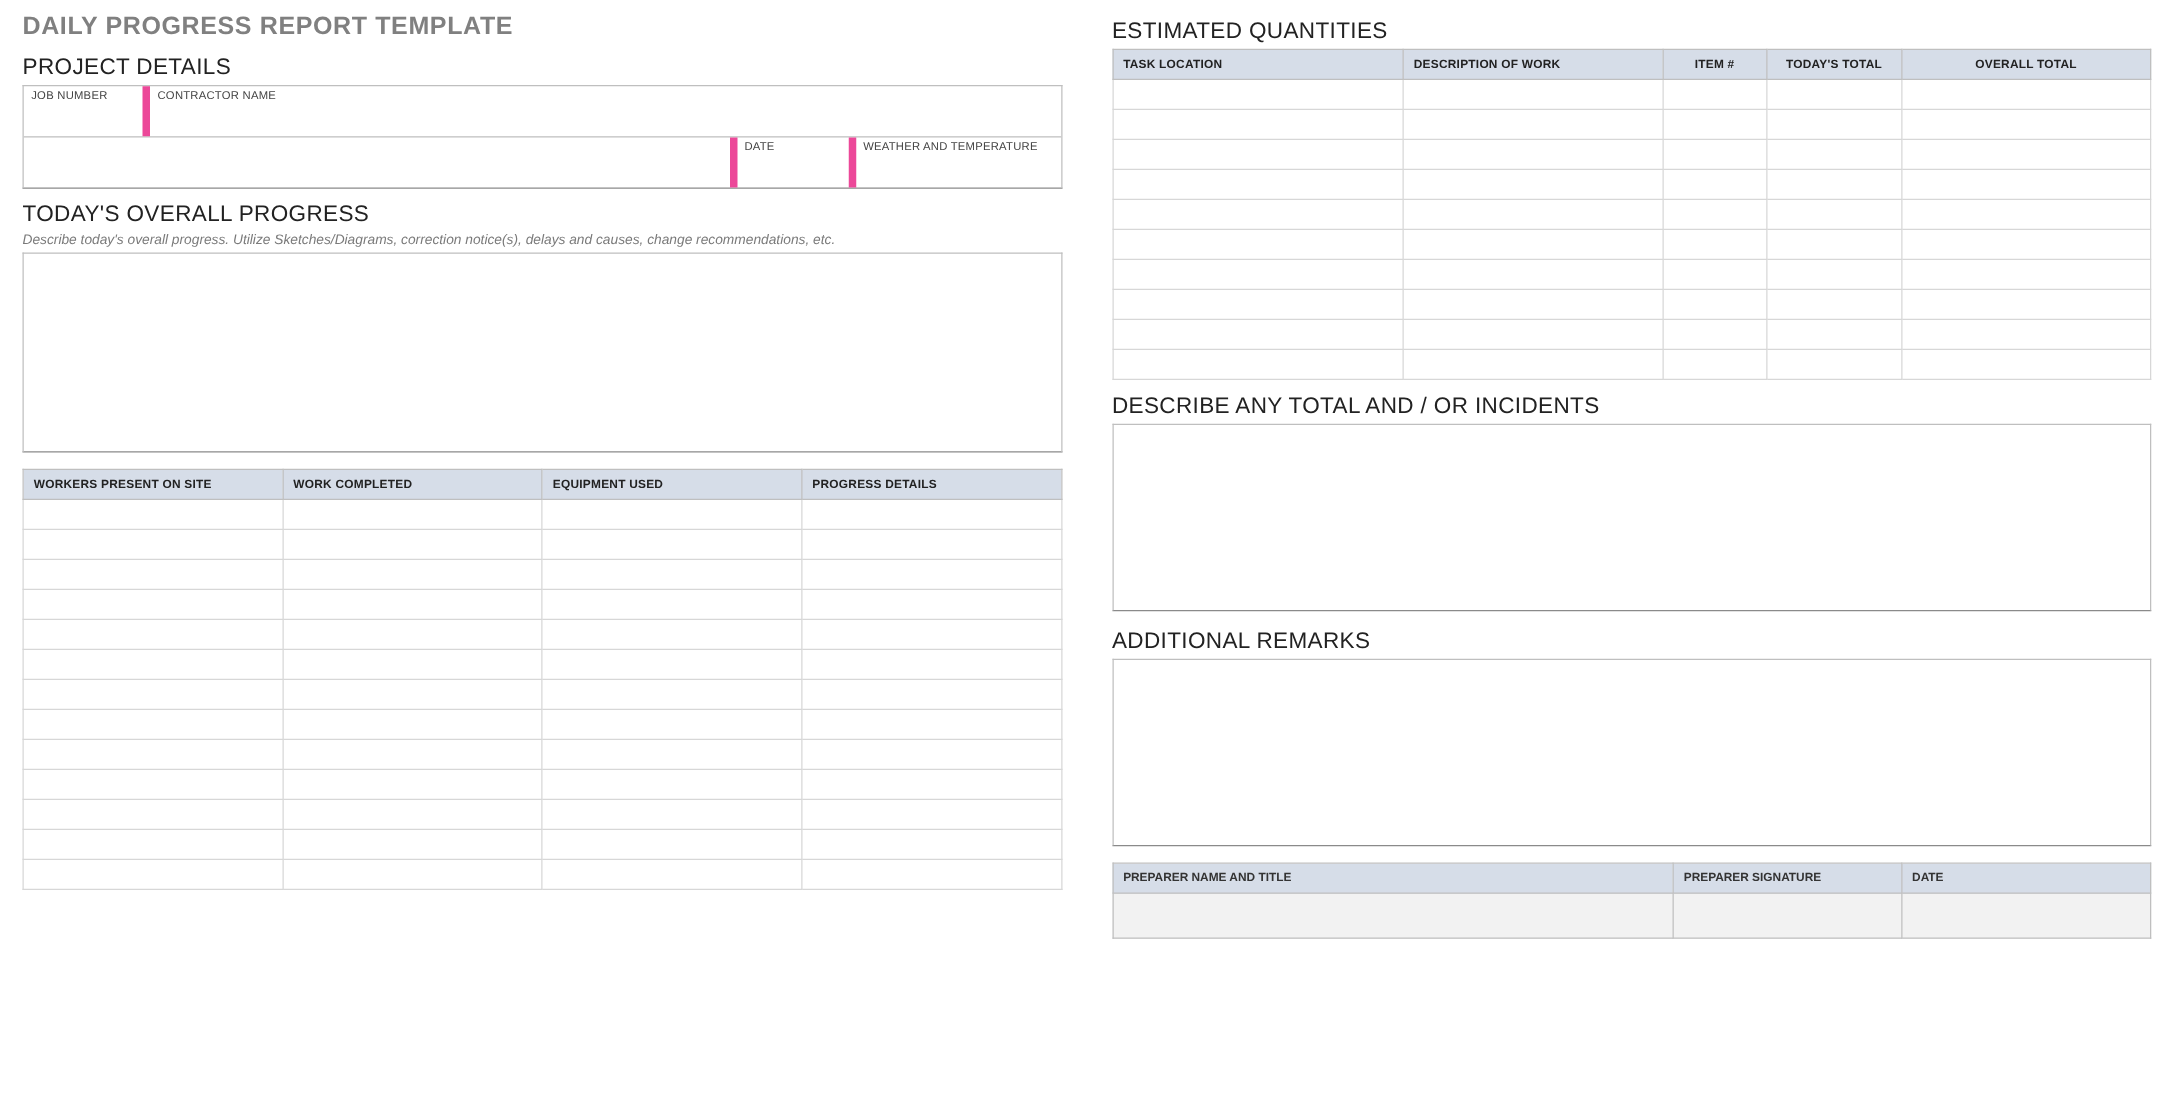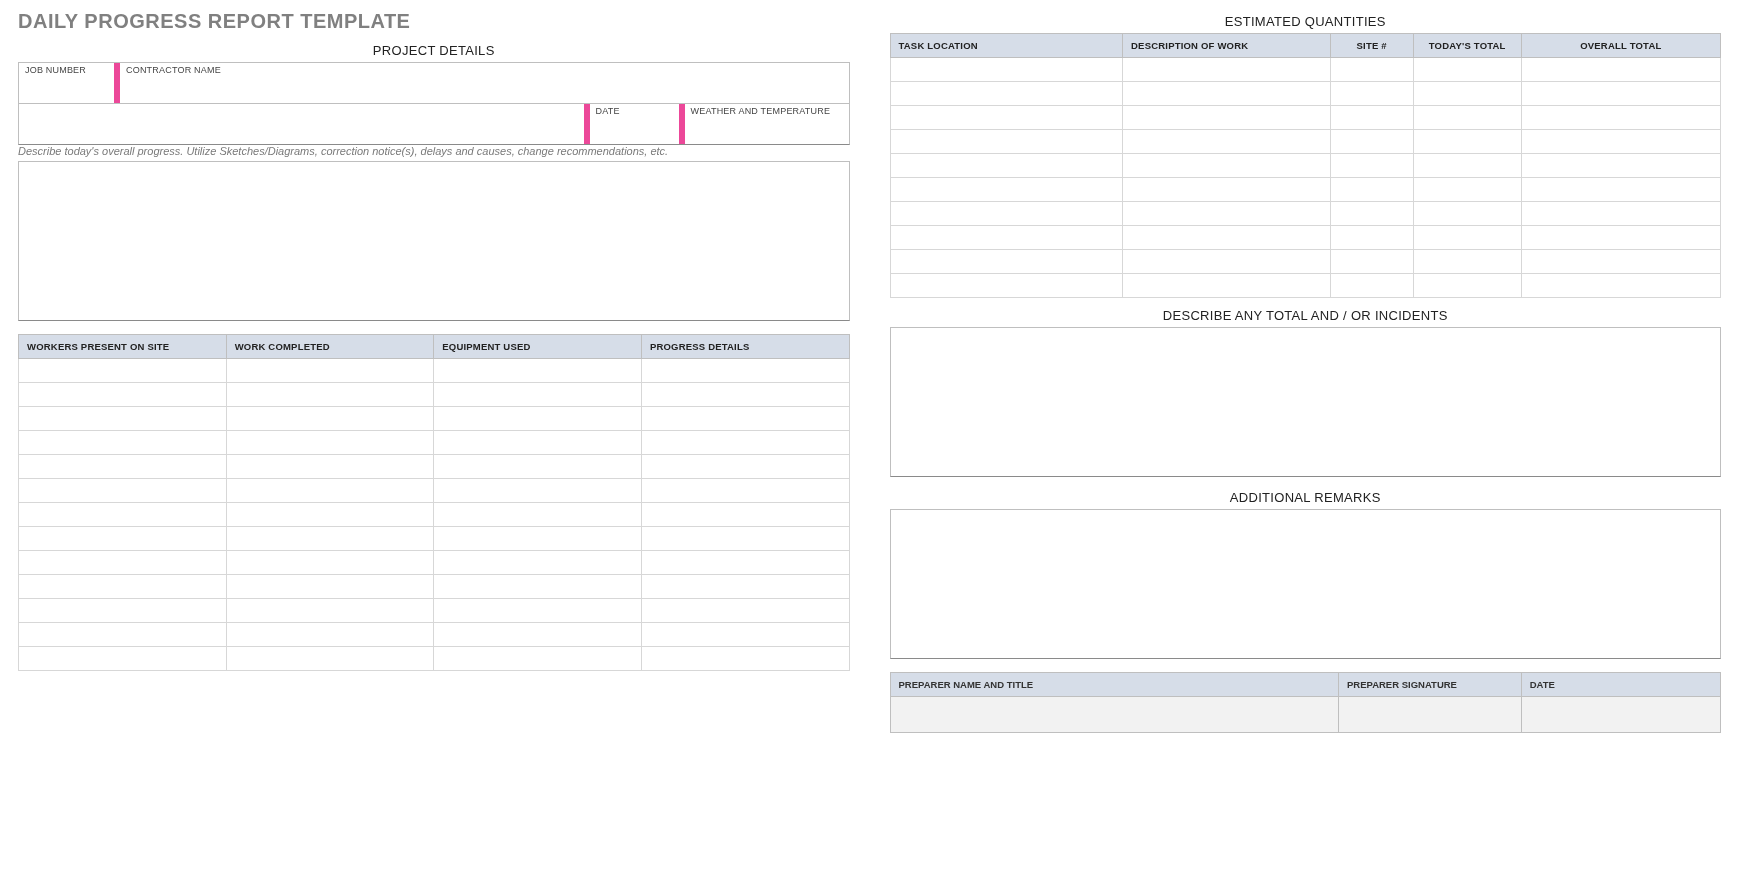--- a/index.html
+++ b/index.html
@@ -21,25 +21,24 @@
   }
   h1 {
     margin: 0 0 8px 0;
     font-size: 20px;
     font-weight: 700;
     color: #808080;
     letter-spacing: .5px;
   }
   h2 {
     margin: 10px 0 4px 0;
-    font-size: 13px;
+    font-size: 18px;
     font-weight: 400;
     color: #222;
     letter-spacing: .3px;
-    text-align: center;
   }
   .hint {
     font-style: italic;
     color: #7a7a7a;
     font-size: 11px;
     margin: 0 0 4px 0;
   }
 
   
   .pd-grid {
@@ -138,20 +137,21 @@
           <div class="pd-label">DATE</div>
           <input class="pd-input" value="" style="">
         </div>
         <div class="pd-cell w-sm2">
           <div class="pd-label">WEATHER AND TEMPERATURE</div>
           <input class="pd-input" value="" style="">
         </div>
       </div>
     </div>
 
+    <h2>TODAY'S OVERALL PROGRESS</h2>
     <p class="hint">Describe today's overall progress.  Utilize Sketches/Diagrams, correction notice(s), delays and causes, change recommendations, etc.</p>
     <textarea class="bigbox" style=""></textarea>
 
     <div style="height:10px"></div>
 
     <table class="data">
       <thead>
         <tr>
           <th>WORKERS PRESENT ON SITE</th>
           <th>WORK COMPLETED</th>
@@ -251,21 +251,21 @@
         <col style="width:28%">
           <col style="width:25%">
           <col style="width:10%">
           <col style="width:13%">
           <col style="width:24%">
       </colgroup>
       <thead>
         <tr>
           <th>TASK LOCATION</th>
           <th>DESCRIPTION OF WORK</th>
-          <th class="center">SITE #</th>
+          <th class="center">ITEM #</th>
           <th class="center">TODAY'S TOTAL</th>
           <th class="center">OVERALL TOTAL</th>
         </tr>
       </thead>
       <tbody id="eq-body">
           <tr>
             <td><input style=""></td>
             <td><input style=""></td>
             <td><input style=""></td>
             <td><input style=""></td>

